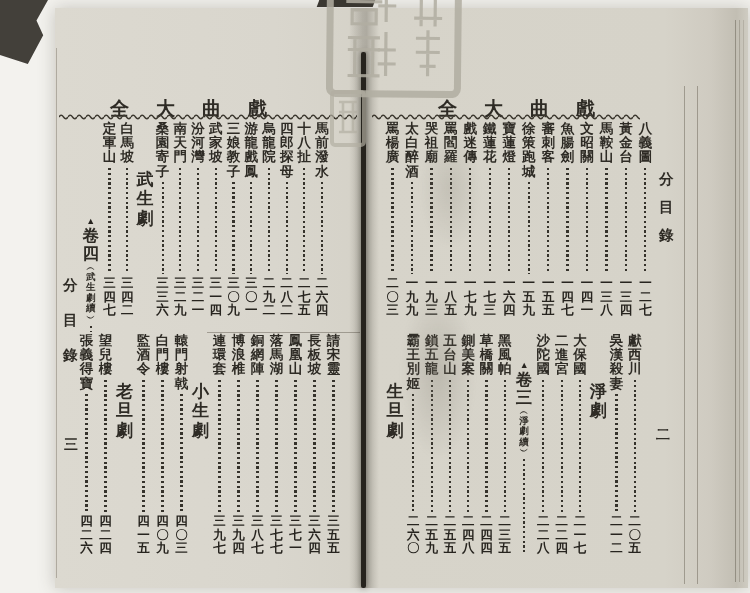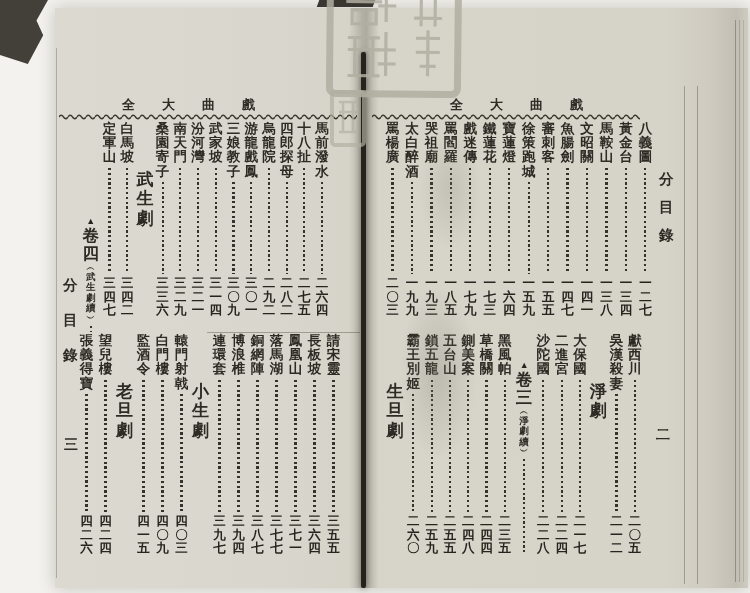--- a/index.html
+++ b/index.html
@@ -10,21 +10,21 @@
   body{background:var(--backdrop);font-family:"Liberation Serif","DejaVu Serif",serif;}
   .stage{position:relative;width:750px;height:593px;overflow:hidden;}
 
   .book{position:absolute;left:55px;top:8px;width:693px;height:580px;display:flex;
         box-shadow:0 0 16px rgba(60,55,45,.25);}
   .page{position:relative;height:100%;}
   .page.left{width:313px;background:linear-gradient(90deg,#dcd9d0 0,#d9d6cd 70%,#d5d2c8 100%);}
   .page.right{width:380px;background:linear-gradient(90deg,#d7d4ca 0,#d6d3c9 78%,#cfcbc1 90%,#c2beb3 97%,#cfccc2 100%);}
 
   .pheader{position:absolute;top:88px;height:20px;white-space:nowrap;text-align:center;
-           font-weight:700;font-size:13px;letter-spacing:27px;color:var(--ink);}
+           font-weight:700;font-size:19px;letter-spacing:27px;color:var(--ink);}
   .page.right .pheader{left:36px;width:252px;}
   .page.left  .pheader{left:26px;width:242px;}
 
   .wavy{position:absolute;top:104px;height:8px;}
   .page.right .wavy{left:4px;width:268px;}
   .page.left  .wavy{left:4px;width:298px;}
 
   .band{position:absolute;display:flex;flex-direction:row-reverse;justify-content:space-between;}
   .band.top{top:114px;height:196px;}
   .band.bottom{top:326px;height:222px;}

